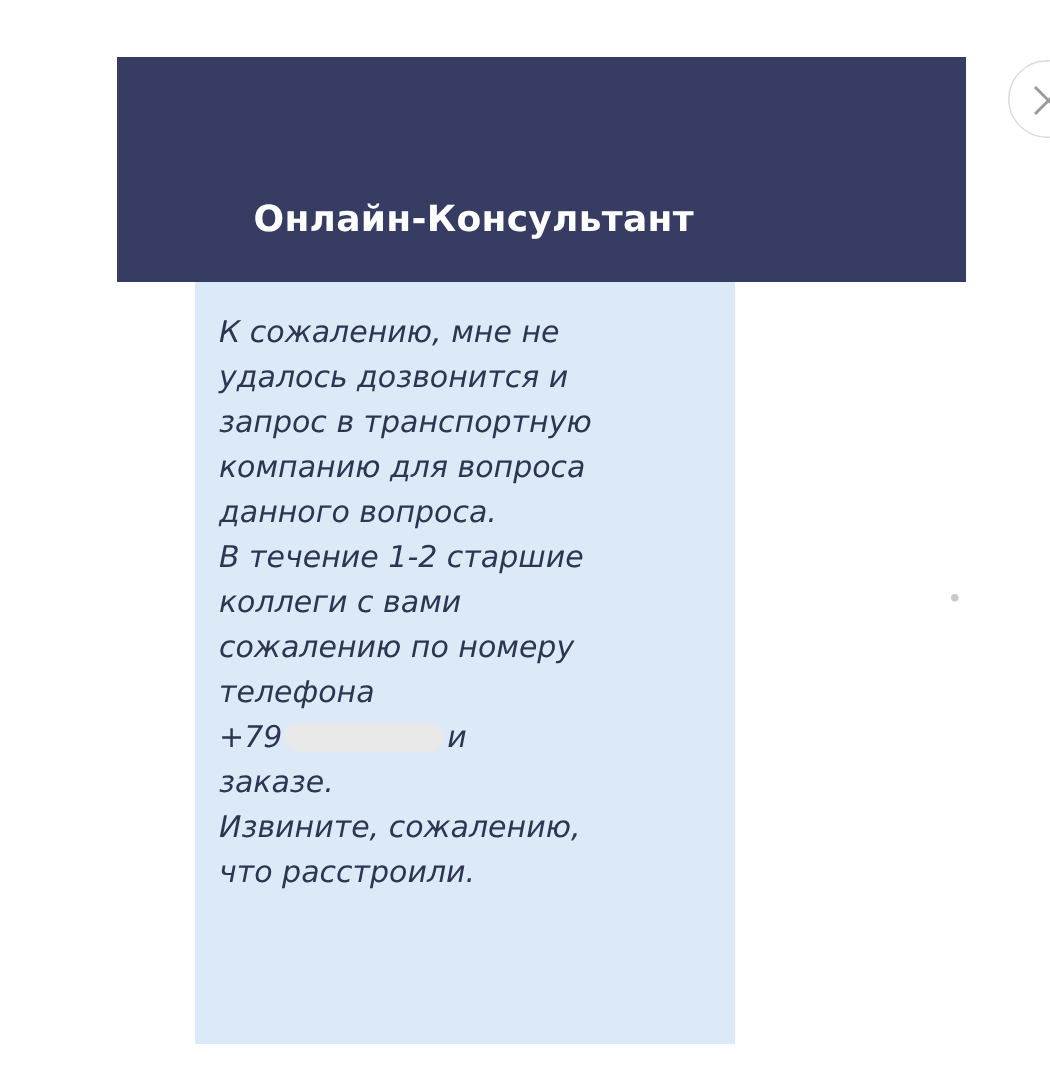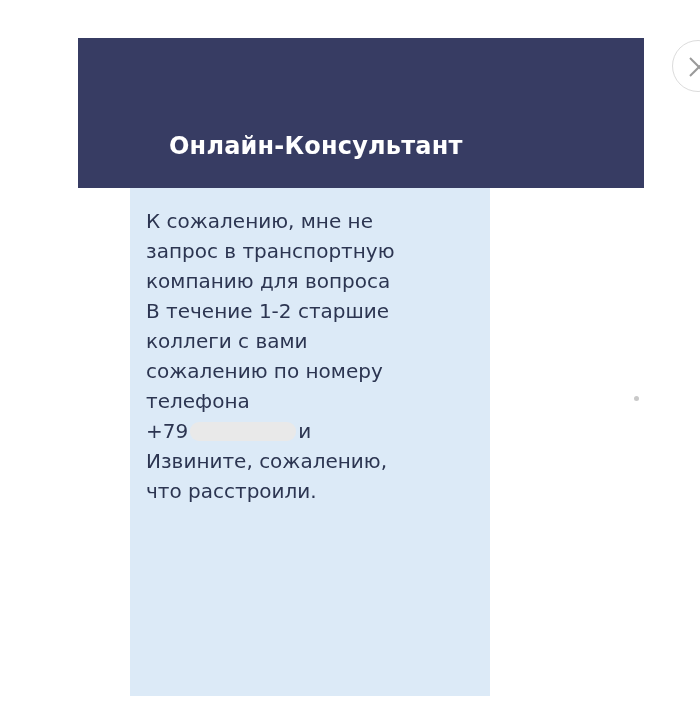--- a/index.html
+++ b/index.html
@@ -66,20 +66,21 @@
     width: 360px;
     background: #dceaf7;
     padding: 18px 22px 18px 16px;
     box-sizing: border-box;
     color: #2c3551;
     font-size: 20px;
     line-height: 30px;
     font-family: "DejaVu Sans", sans-serif;
     height: 508px;
     overflow: hidden;
+    font-style: italic;
   }
 
   .message-bubble p {
     margin: 0;
   }
 
   .redaction {
     display: inline-block;
     width: 106px;
     height: 19px;
@@ -142,27 +143,30 @@
 
 <div class="chat-window">
 
   <div class="chat-header">
     <div class="chat-header-title">Онлайн-Консультант</div>
   </div>
 
   <div class="chat-body">
     <div class="message-bubble">
       <p>К сожалению, мне не</p>
+      <p>удалось дозвонится и</p>
       <p>запрос в транспортную</p>
       <p>компанию для вопроса</p>
+      <p>данного вопроса.</p>
       <p>В течение 1-2 старшие</p>
       <p>коллеги с вами</p>
       <p>сожалению по номеру</p>
       <p>телефона</p>
       <p><span>+79</span><span class="redaction"></span><span>и</span></p>
+      <p>заказе.</p>
       <p>Извините, сожалению,</p>
       <p>что расстроили.</p>
     </div>
   </div>
 </div>
 
 <div class="scroll-indicator"></div>
 
 <div class="close-button">
   <svg width="32" height="32" viewBox="0 0 32 32">

